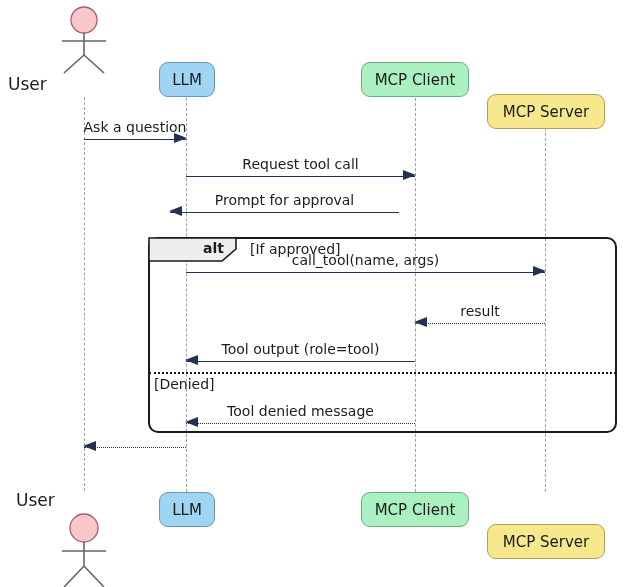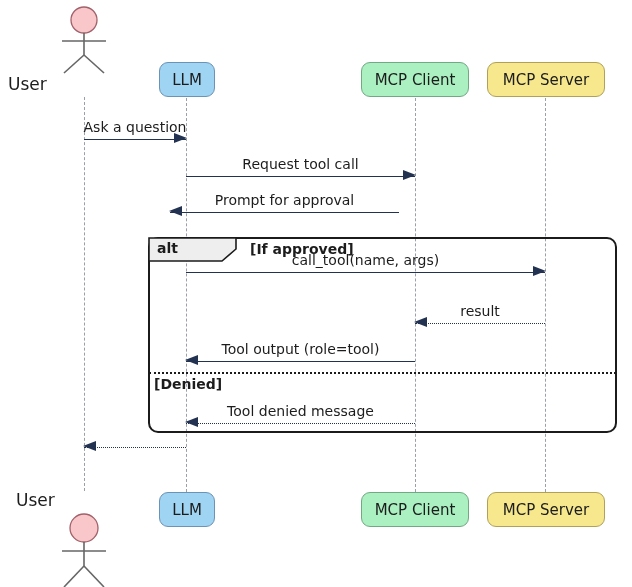--- a/index.html
+++ b/index.html
@@ -19,21 +19,21 @@
     overflow:hidden;
   }
   .lifeline{position:absolute;width:0;border-left:1px dashed var(--lifeline);}
   .participant{
     position:absolute;height:35px;border-radius:9px;
     display:flex;align-items:center;justify-content:center;
     font-size:15px;color:var(--text);box-sizing:border-box;border:1.3px solid;
   }
   .p-llm{background:var(--llm-fill);border-color:var(--llm-border);}
   .p-client{background:var(--client-fill);border-color:var(--client-border);}
-  .p-server{background:var(--server-fill);border-color:var(--server-border);}
+  .p-server{background:var(--server-fill);border-color:var(--server-border);margin-top:32px;}
   .actor{position:absolute;}
   .actor svg line, .actor svg path{stroke:#666;stroke-width:1.6;fill:none;}
   .actor svg circle{fill:var(--actor-head-fill);stroke:var(--actor-head-border);stroke-width:1.3;}
   .actor-label{position:absolute;font-size:17px;white-space:nowrap;}
   .message{position:absolute;display:flex;flex-direction:column;align-items:center;}
   .msg-label{font-size:14px;white-space:nowrap;margin-bottom:3px;line-height:18px;}
   .msg-line{position:relative;width:100%;height:0;border-top:1.3px solid var(--arrow);}
   .msg-line.dashed{border-top:1.6px dotted var(--arrow);}
   .msg-line.arr-r::after{
     content:"";position:absolute;right:-1px;top:-6.6px;width:0;height:0;
@@ -44,24 +44,24 @@
     content:"";position:absolute;left:-1px;top:-6.6px;width:0;height:0;
     border-top:5.5px solid transparent;border-bottom:5.5px solid transparent;
     border-right:13px solid var(--arrow);
   }
   .alt-frame{
     position:absolute;left:148px;top:237px;width:469px;height:196px;
     border:2px solid var(--frame-border);border-radius:10px;box-sizing:border-box;
   }
   .alt-tab{position:absolute;left:-2px;top:-2px;width:90px;height:25px;}
   .alt-tab-text{
-    position:absolute;left:0;top:1px;width:74px;text-align:left;
-    font-size:14px;font-weight:bold;color:var(--text);margin-left:7px;
+    position:absolute;left:0;top:1px;width:74px;text-align:right;
+    font-size:14px;font-weight:bold;color:var(--text);
   }
-  .alt-condition{position:absolute;font-size:14px;font-weight:bold;white-space:nowrap;}
+  .alt-condition{position:absolute;font-size:14px;font-weight:normal;white-space:nowrap;}
   .alt-divider{position:absolute;left:-1px;top:133px;width:467px;height:0;
     border-top:2px dotted var(--frame-border);}
 </style>
 </head>
 <body>
 
 <div class="canvas">
 
   <div class="lifeline" style="left:84px;top:97px;height:394px"></div>
   <div class="lifeline" style="left:186px;top:98px;height:394px"></div>

